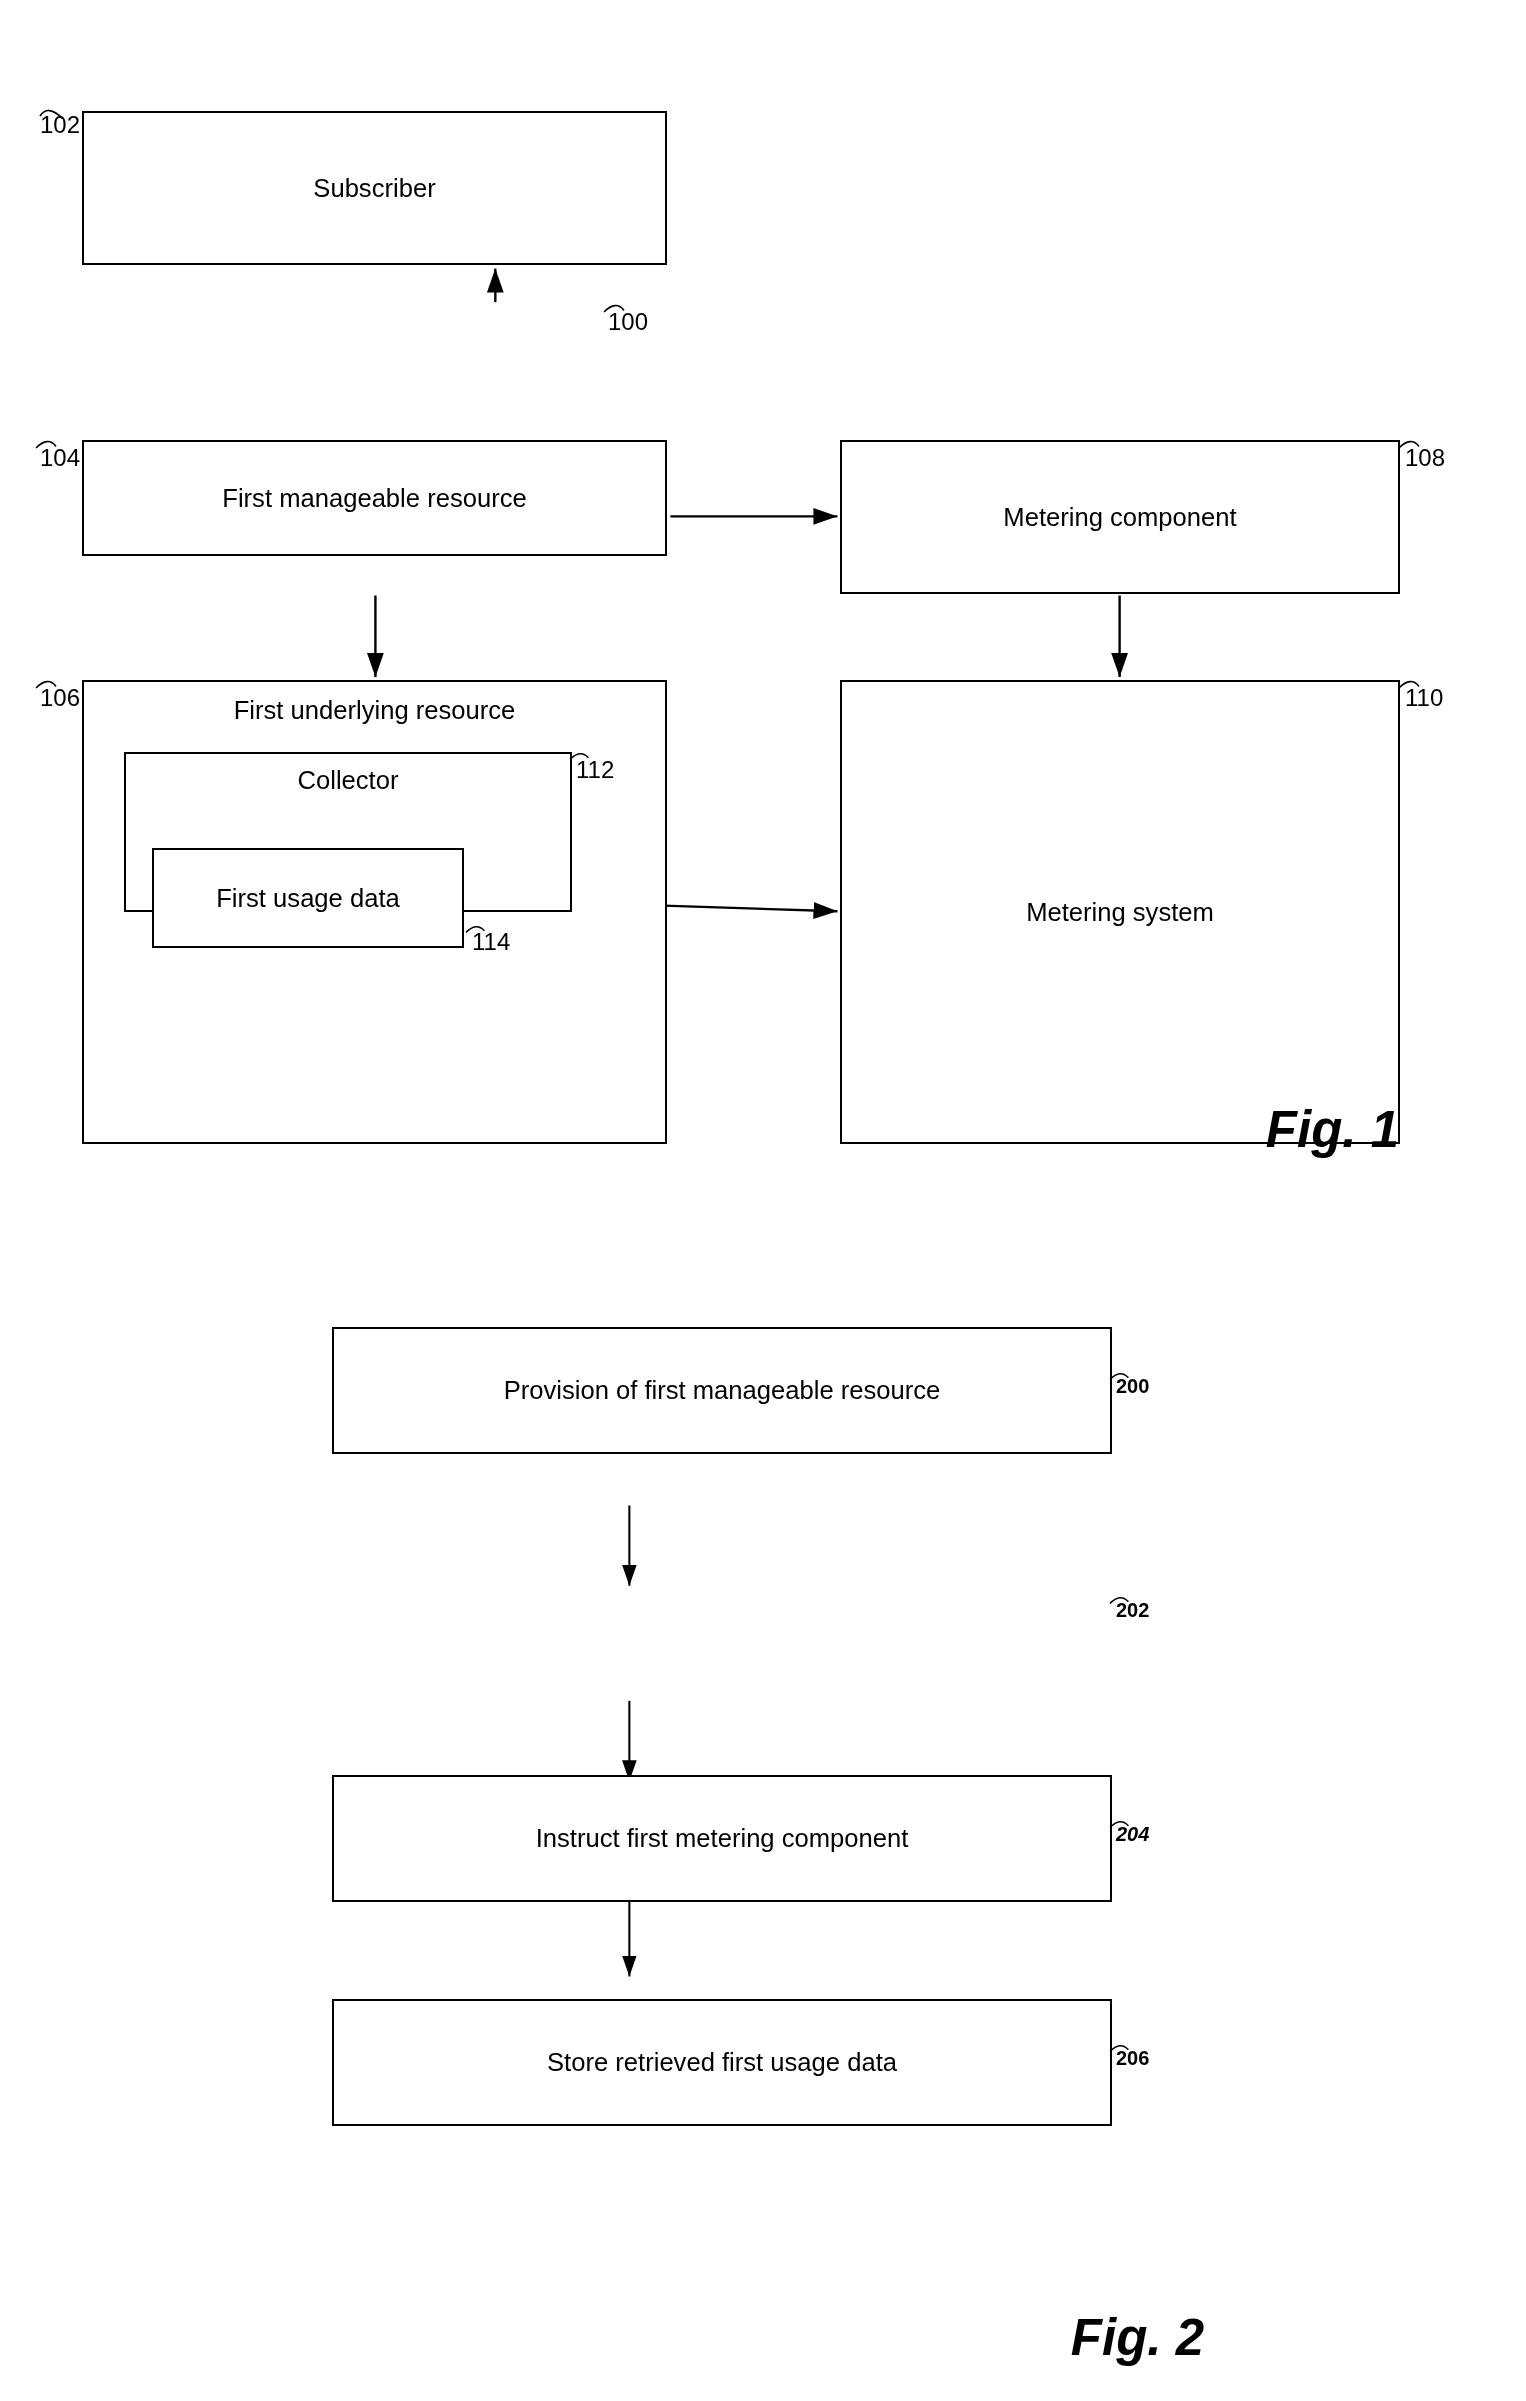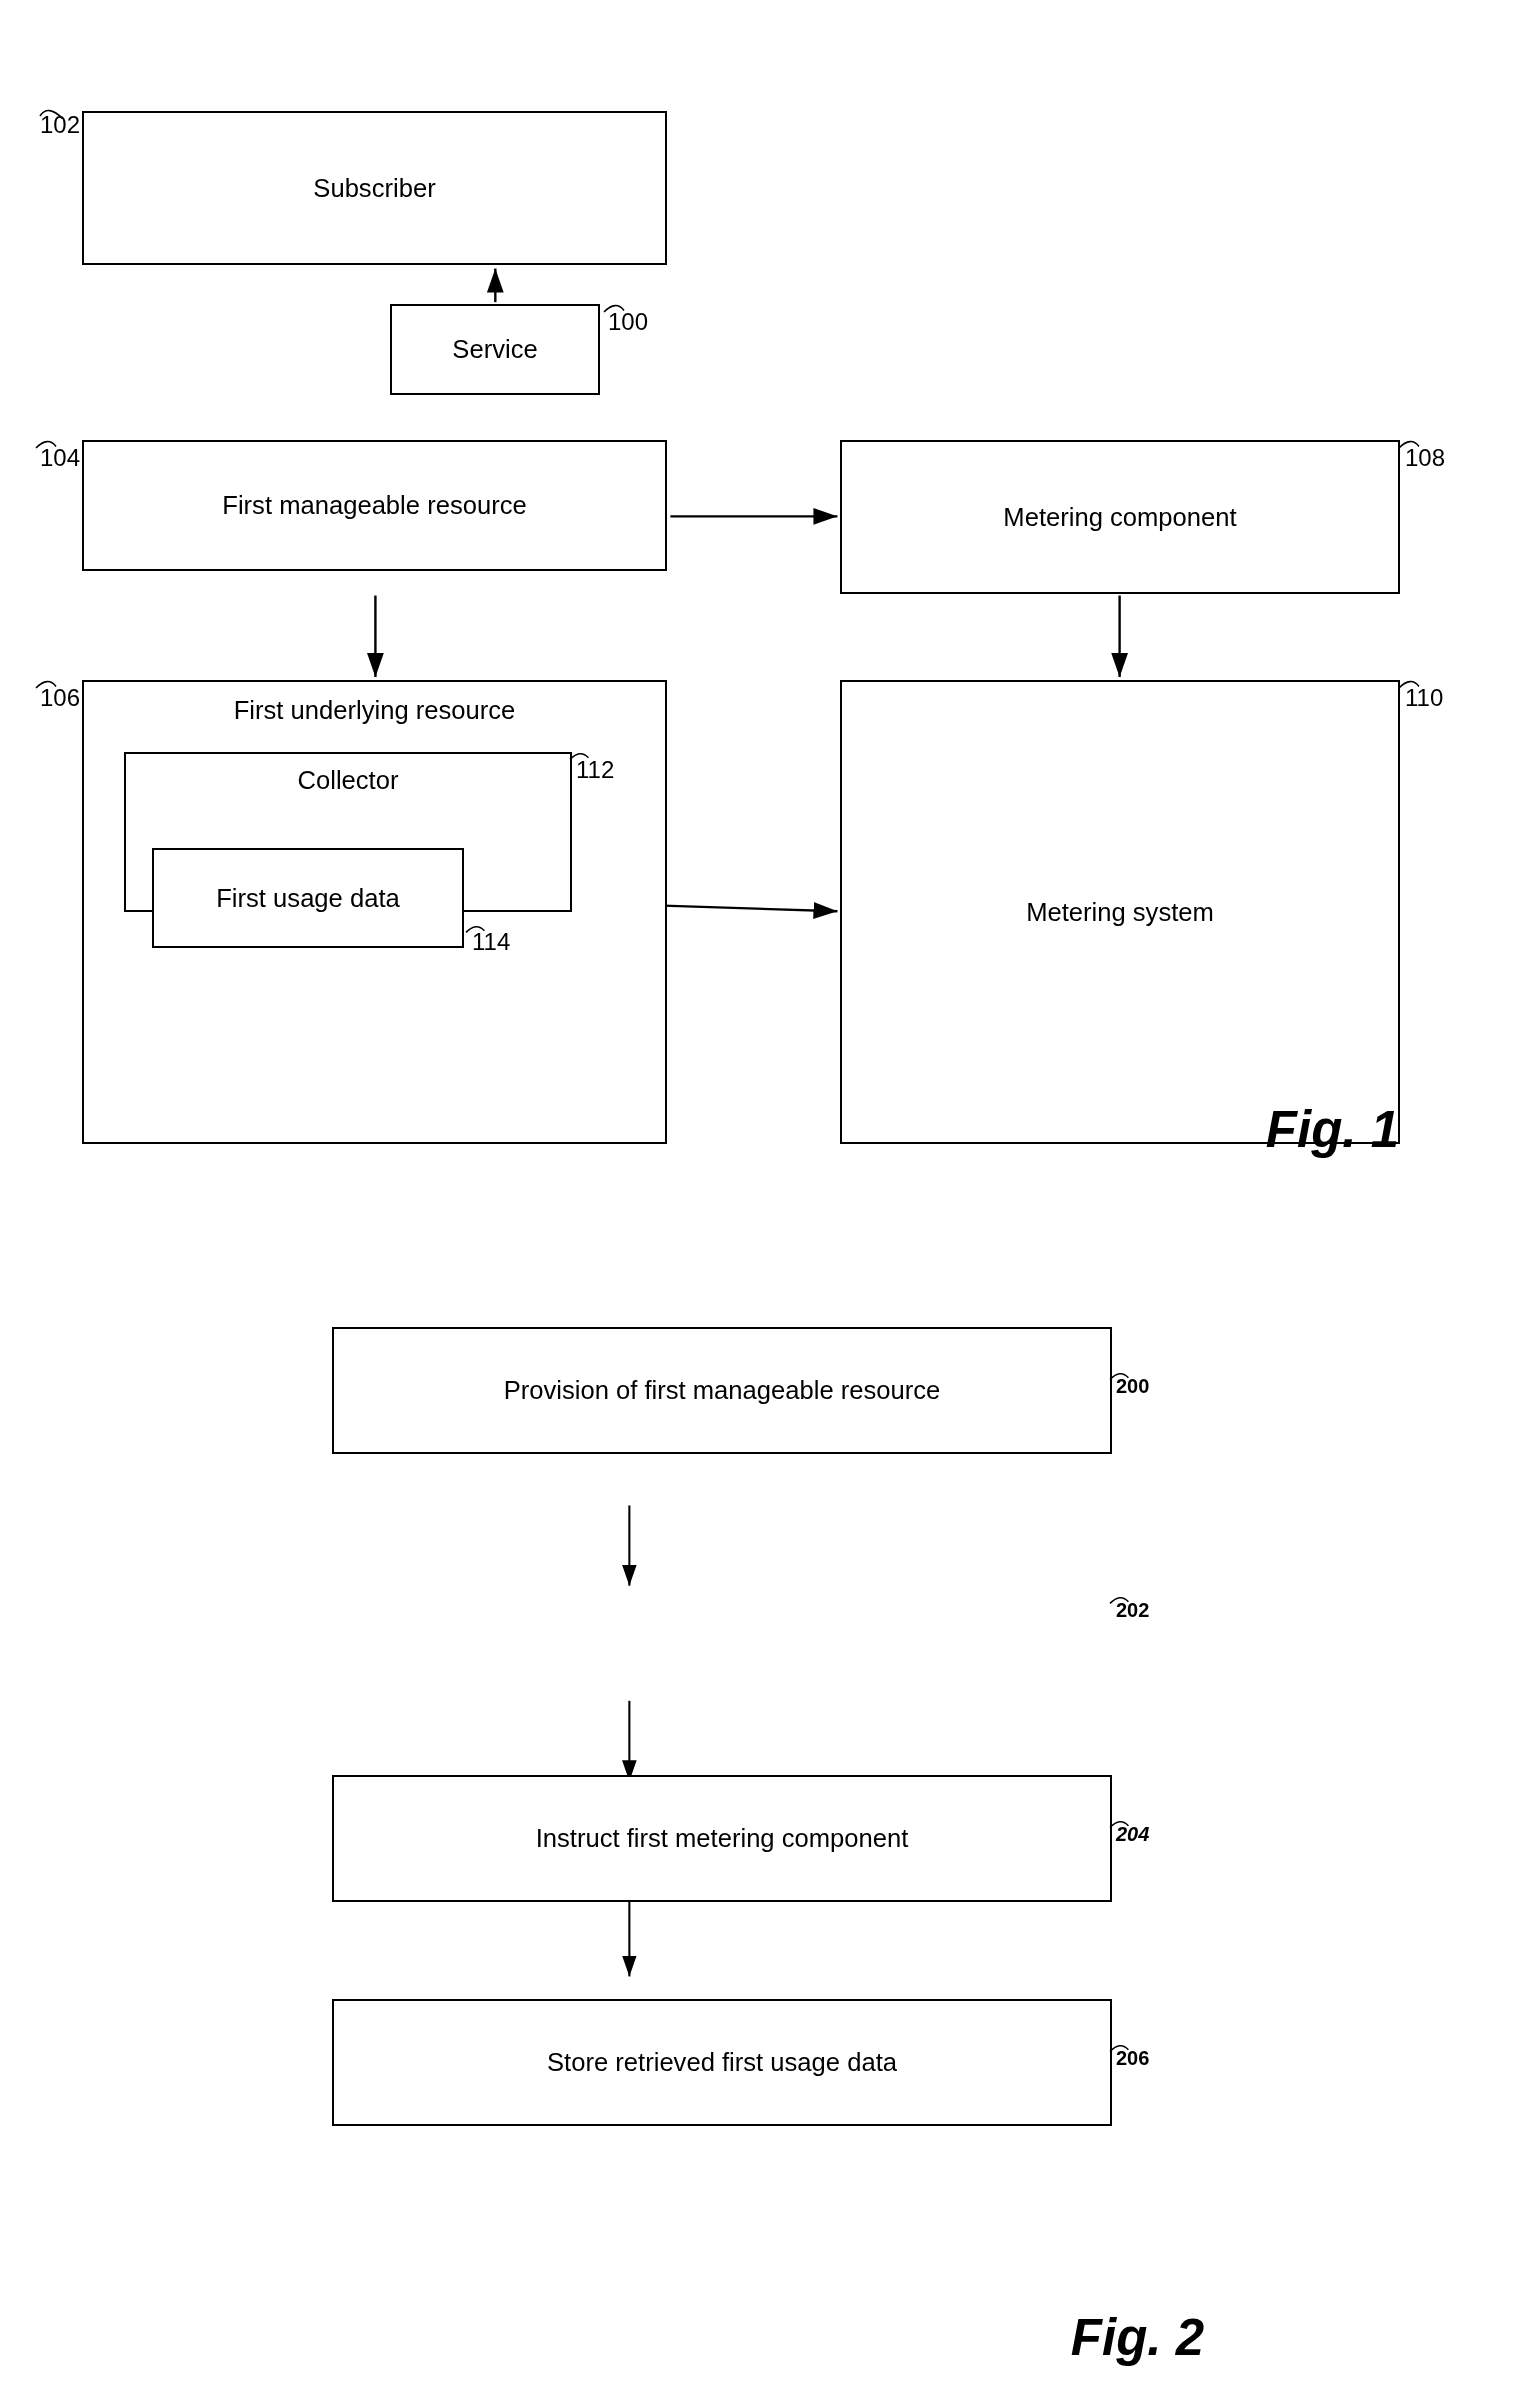--- a/index.html
+++ b/index.html
@@ -44,21 +44,21 @@
       top: 304px;
       width: 210px;
       height: 91px;
     }
 
     
     .fmr-box {
       left: 82px;
       top: 440px;
       width: 585px;
-      height: 131px;
+      height: 116px;
     }
 
     
     .mc-box {
       left: 840px;
       top: 440px;
       width: 560px;
       height: 154px;
     }
 
@@ -198,23 +198,20 @@
 
   <div class="box subscriber-box">
     <span>Subscriber</span>
   </div>
   <span class="ref-label" style="left:40px; top:111px;">102</span>
 
   <svg style="position:absolute;top:0;left:0;pointer-events:none;overflow:visible;" width="96" height="160" viewBox="0 0 120 200">
     <path d="M 78 148 Q 60 130 50 145" stroke="#000" stroke-width="2" fill="none"></path>
   </svg>
 
-  <div class="box service-box">
-    <span>Service</span>
-  </div>
   <span class="ref-label" style="left:608px; top:308px;">100</span>
   <svg style="position:absolute;top:296px;left:600px;pointer-events:none;" width="64" height="32" viewBox="0 0 80 40">
     <path d="M5 20 Q 20 5 30 18" stroke="#000" stroke-width="2" fill="none"></path>
   </svg>
 
   <div class="box fmr-box">
     <span>First manageable resource</span>
   </div>
   <span class="ref-label" style="left:40px; top:444px;text-align:center;">104</span>
   <svg style="position:absolute;top:432px;left:32px;pointer-events:none;" width="64" height="32" viewBox="0 0 80 40">

